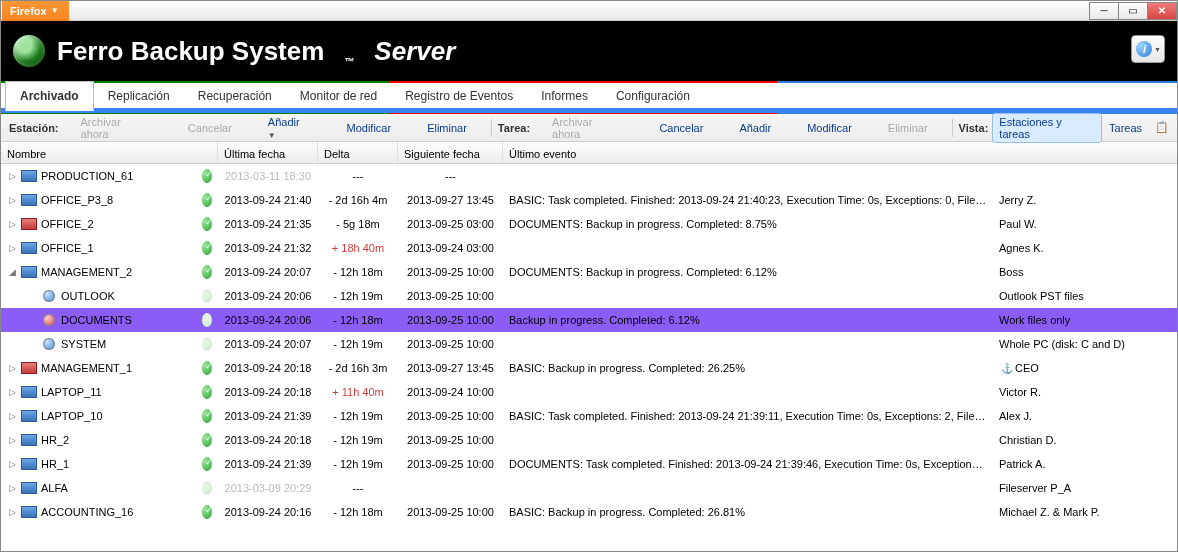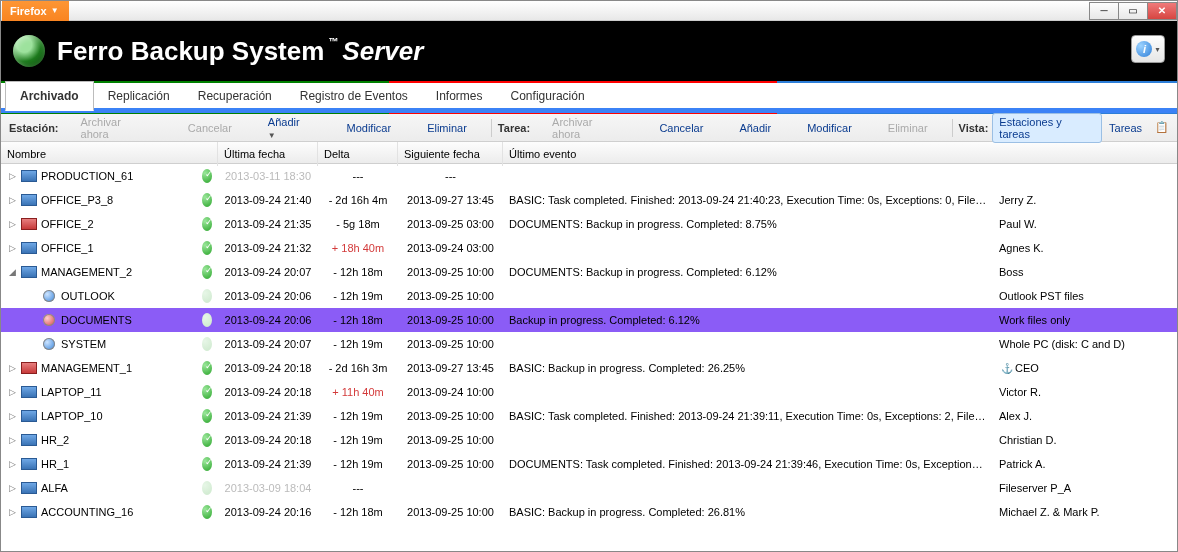--- a/index.html
+++ b/index.html
@@ -5,21 +5,21 @@
 * { box-sizing: border-box; margin: 0; padding: 0; }
 body { font-family: Arial, sans-serif; font-size: 11px; background: #fff; width: 1178px; height: 552px; overflow: hidden; border: 1px solid #888; }
 .titlebar { height: 20px; background: linear-gradient(#fff, #e8e8e8); border-bottom: 1px solid #ccc; display: flex; align-items: center; }
 .ff-btn { background: linear-gradient(#ff9d3c, #f77e1a); color: #fff; font-weight: bold; height: 35px; padding: 0 10px 0 8px; display: flex; align-items: center; border-radius: 2px; margin-left: 1px; font-size: 11px; }
 .ff-btn .arrow { margin-left: 4px; font-size: 8px; }
 .winbtns { margin-left: auto; display: flex; }
 .winbtn { width: 30px; height: 18px; border: 1px solid #888; background: linear-gradient(#fdfdfd, #e8e8e8); display: flex; align-items: center; justify-content: center; font-size: 10px; margin-left: -1px; }
 .winbtn.close { background: linear-gradient(#f07a7a, #d64541); color: #fff; font-weight: bold; }
 .banner { height: 60px; background: #000; display: flex; align-items: center; padding: 0 12px; position: relative; }
 .logo { width: 32px; height: 32px; border-radius: 50%; background: radial-gradient(circle at 35% 30%, #9de29d 0 25%, #1d7a1d 55%, #0b3d0b 100%); margin-right: 12px; box-shadow: inset 2px 2px 6px rgba(255,255,255,.4); }
-.banner-title { color: #fff; font-size: 26px; font-weight: bold; display: flex; align-items: flex-start; }
+.banner-title { color: #fff; font-size: 26px; font-weight: bold; display: flex; align-items: flex-end; gap: 16px; }
 .banner-title .tm { font-size: 10px; vertical-align: super; margin: 0 4px; }
 .banner-title .server { font-style: italic; font-weight: bold; }
 .info-btn { position: absolute; right: 12px; top: 14px; width: 34px; height: 28px; background: linear-gradient(#fdfdfd,#e6e6e6); border: 1px solid #999; border-radius: 4px; display: flex; align-items: center; justify-content: center; }
 .info-btn .i { width: 16px; height: 16px; border-radius: 50%; background: radial-gradient(circle at 30% 30%, #9dd3ff, #2d7ed8); color: #fff; font-weight: bold; font-style: italic; display: flex; align-items: center; justify-content: center; font-size: 11px; }
 .info-btn .arrow { font-size: 8px; color:#555; margin-left:3px; }
 .rainbow { height: 2px; background: linear-gradient(90deg, green 0 33%, red 33% 66%, #2d7ed8 66% 100%); }
 .tabs { height: 30px; display: flex; align-items: center; background: #fff; border-bottom: 5px solid #3b82f6; padding-left: 4px; }
 .tab { padding: 0 14px; height: 30px; display: flex; align-items: center; font-size: 12px; color: #333; cursor: pointer; }
 .tab.active { font-weight: bold; border: 1px solid #bcbcbc; border-bottom: 1px solid #fff; margin-bottom: -1px; background:#fff; }
 .toolbar { height: 28px; background: linear-gradient(#f6f6f6,#ececec); border-bottom: 1px solid #cfcfcf; display: flex; align-items: center; padding: 0 8px; font-size: 11px; color: #333; }
@@ -86,20 +86,21 @@
     <span class="i">i</span>
     <span class="arrow">▾</span>
   </div>
 </div>
 <div class="rainbow"></div>
 
 <div class="tabs" id="tabs">
     <div class="tab active">Archivado</div>
     <div class="tab">Replicación</div>
     <div class="tab">Recuperación</div>
+    <div class="tab">Monitor de red</div>
     <div class="tab">Registro de Eventos</div>
     <div class="tab">Informes</div>
     <div class="tab">Configuración</div>
   </div>
 <div class="rainbow" style="height:1px"></div>
 
 <div class="toolbar">
   <span class="lbl">Estación:</span>
   <span class="act dis">Archivar ahora</span>
   <span class="act dis">Cancelar</span>
@@ -323,21 +324,21 @@
     </div>
     <div class="row">
       <div class="c w-name">
         <span class="toggle">▷</span>
         <span class="icon-pc"></span>
         <span>ALFA</span>
       </div>
       <div class="c w-st">
         <span class="status-faint"></span>
       </div>
-      <div class="c w-date date-dim">2013-03-09 18:04</div>
+      <div class="c w-date date-dim">2013-03-09 20:29</div>
       <div class="c w-delta">---</div>
       <div class="c w-next"></div>
       <div class="c w-event"></div>
       <div class="c w-owner"><span>Fileserver P_A</span></div>
     </div>
     <div class="row">
       <div class="c w-name">
         <span class="toggle">▷</span>
         <span class="icon-pc"></span>
         <span>ACCOUNTING_16</span>

